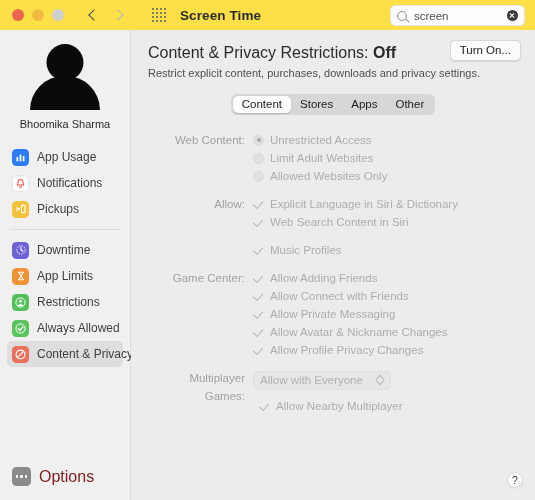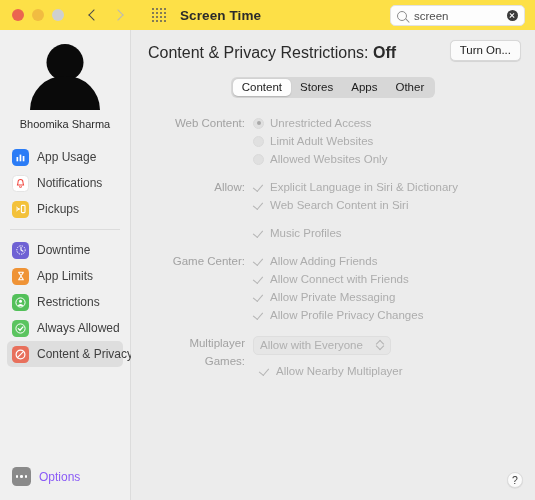--- a/index.html
+++ b/index.html
@@ -127,21 +127,21 @@
 
   .options {
     margin-top: auto; display: flex; align-items: center; gap: 8px;
     padding: 0 12px 14px;
   }
   .optdots {
     width: 19px; height: 19px; border-radius: 4.5px; background: #8a8a8a;
     display: flex; align-items: center; justify-content: center; gap: 1.8px;
   }
   .optdots i { width: 2.6px; height: 2.6px; border-radius: 50%; background: #fff; }
-  .optlabel { font-size: 12px; color: #8b5cf6; }
+  .optlabel { font-size: 16px; color: #7f1d1d; }
 
   
   .main { flex: 1; background: #ececec; position: relative; padding: 14px 0 0 0; }
 
   .headrow { padding: 0 16px 0 17px; position: relative; }
   .headline { font-size: 16px; color: #2b2b2b; }
   .headline b { font-weight: bold; }
   .subline { font-size: 11px; color: #4f4f4f; margin-top: 5px; }
   .turnon {
     position: absolute; right: 14px; top: -4px;
@@ -371,20 +371,21 @@
         <span class="optlabel">Options</span>
       </div>
     </div>
 
     <div class="main">
 
       <div class="headrow">
         <div class="headline">
           <span>Content &amp; Privacy Restrictions: </span><b>Off</b>
         </div>
+        <div class="subline">Restrict explicit content, purchases, downloads and privacy settings.</div>
         <div class="turnon">Turn On...</div>
       </div>
 
       <div class="tabsrow">
         <div class="tabs">
           <div class="tab active">Content</div>
           <div class="tab">Stores</div>
           <div class="tab">Apps</div>
           <div class="tab">Other</div>
         </div>
@@ -440,20 +441,24 @@
               <span class="check on"></span>
               <span class="txt">Allow Adding Friends</span>
             </div>
             <div class="ctl">
               <span class="check on"></span>
               <span class="txt">Allow Connect with Friends</span>
             </div>
             <div class="ctl">
               <span class="check on"></span>
               <span class="txt">Allow Private Messaging</span>
+            </div>
+            <div class="ctl">
+              <span class="check on"></span>
+              <span class="txt">Allow Avatar &amp; Nickname Changes</span>
             </div>
             <div class="ctl">
               <span class="check on"></span>
               <span class="txt">Allow Profile Privacy Changes</span>
             </div>
           </div>
         </div>
 
         <div class="gap"></div>
 

